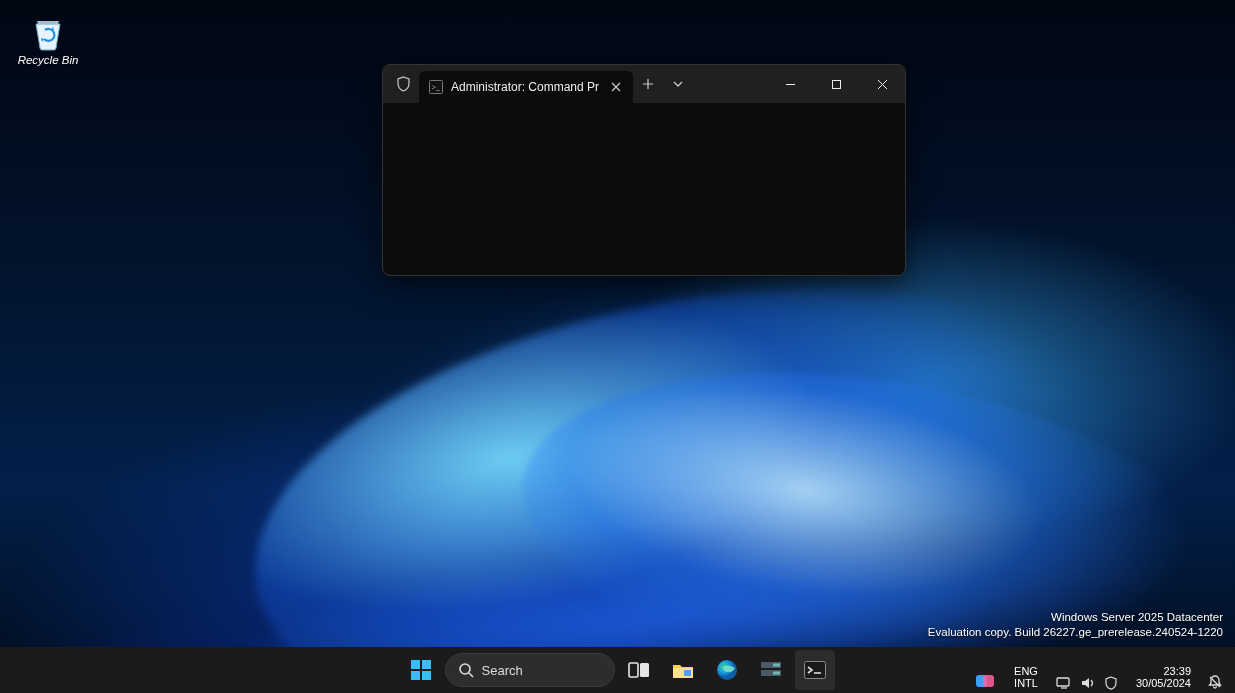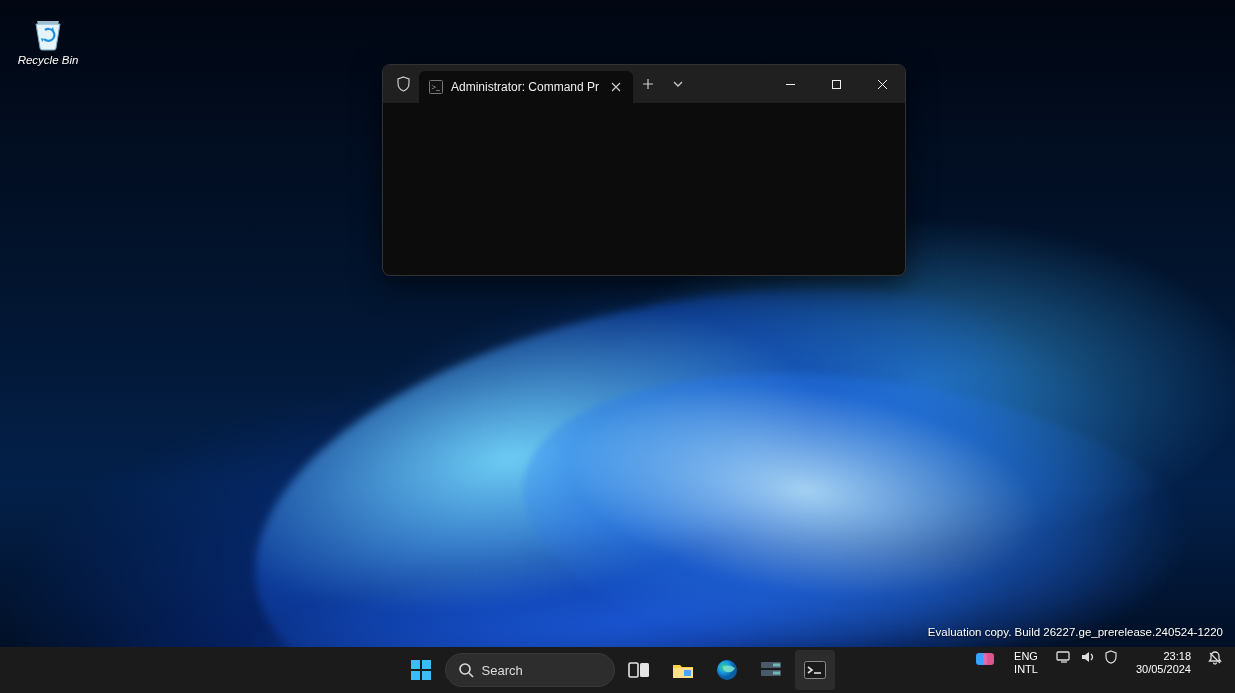--- a/index.html
+++ b/index.html
@@ -34,21 +34,21 @@
   
   .taskbar {
     position:absolute; left:0; right:0; bottom:0; height:46px;
     background:#1b1b1b; display:flex; align-items:center; color:#fff;
   }
   .taskbar-center { display:flex; align-items:center; gap:4px; position:absolute; left:50%; transform:translateX(-50%);}
   .tb-btn { width:40px; height:40px; display:flex; align-items:center; justify-content:center; border-radius:4px; cursor:pointer;}
   .search-box { display:flex; align-items:center; gap:8px; background:#2d2d2d; border-radius:20px; height:34px; padding:0 16px 0 12px; min-width:170px; cursor:text; border:1px solid #3a3a3a;}
   .search-box span { font-size:13px; color:#ddd;}
   .taskbar-right { position:absolute; right:6px; display:flex; align-items:center; gap:2px;}
-  .tray-seg { display:flex; align-items:flex-start; gap:6px; padding:0 8px; height:40px; border-radius:4px; cursor:pointer; font-size:11px; line-height:1.15;}
+  .tray-seg { display:flex; align-items:flex-end; gap:6px; padding:0 8px; height:40px; border-radius:4px; cursor:pointer; font-size:11px; line-height:1.15;}
   .tray-seg .col { display:flex; flex-direction:column; align-items:flex-end;}
   .tray-icons { display:flex; gap:8px; align-items:center;}
 
   
   .terminal {
     position:absolute; left:382px; top:64px; width:524px; height:212px;
     background:#0c0c0c; border:1px solid #333; border-radius:8px; overflow:hidden;
     box-shadow:0 8px 30px rgba(0,0,0,.6);
   }
   .titlebar { height:38px; background:#202020; display:flex; align-items:stretch; }
@@ -144,20 +144,21 @@
       <div class="win-btn close">
         <svg width="11" height="11" viewBox="0 0 11 11">
             <path d="M1 1 L10 10 M10 1 L1 10" stroke="#eee" stroke-width="1"></path>
           </svg>
       </div>
     </div>
   </div>
 </div>
 
 <div class="watermark">
+  <div>Windows Server 2025 Datacenter</div>
   <div>Evaluation copy. Build 26227.ge_prerelease.240524-1220</div>
 </div>
 
 <div class="taskbar">
   <div class="taskbar-center">
     <div class="tb-btn">
       <svg width="22" height="22" viewBox="0 0 22 22">
         <rect x="1" y="1" width="9" height="9" fill="#38bdf8"></rect>
           <rect x="12" y="1" width="9" height="9" fill="#38bdf8"></rect>
         <rect x="1" y="12" width="9" height="9" fill="#38bdf8"></rect>
@@ -245,21 +246,21 @@
           </span>
         <span>
             <svg width="14" height="14" viewBox="0 0 14 14">
               <path d="M7 1 L12 3 V6.5 C12 10 9.8 12.5 7 13.2 C4.2 12.5 2 10 2 6.5 V3 Z" fill="none" stroke="#ddd" stroke-width="1.2"></path>
             </svg>
           </span>
       </div>
     </div>
     <div class="tray-seg">
       <div class="col">
-        <span>23:18</span>
+        <span>23:39</span>
         <span>30/05/2024</span>
       </div>
     </div>
     <div class="tray-seg" style="padding:0 6px;">
       <svg width="16" height="16" viewBox="0 0 16 16">
           <path d="M8 2 a4 4 0 0 1 4 4 v3 l1.5 2 h-11 l1.5 -2 v-3 a4 4 0 0 1 4 -4" fill="none" stroke="#ddd" stroke-width="1.3"></path>
           <path d="M6.5 12.5 a1.5 1.5 0 0 0 3 0" fill="none" stroke="#ddd" stroke-width="1.3"></path>
           <path d="M3 3 l10 10" stroke="#ddd" stroke-width="1.3"></path>
         </svg>
     </div>

